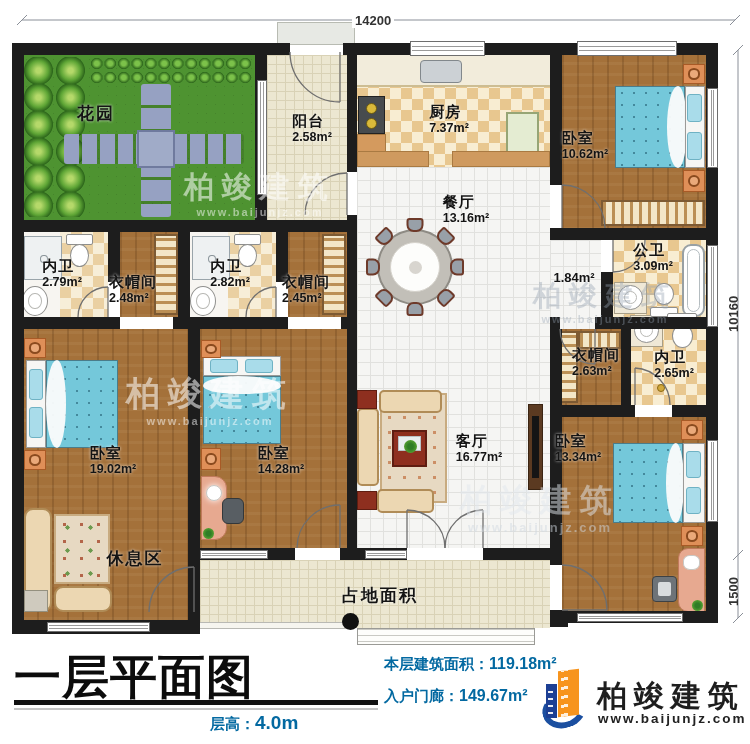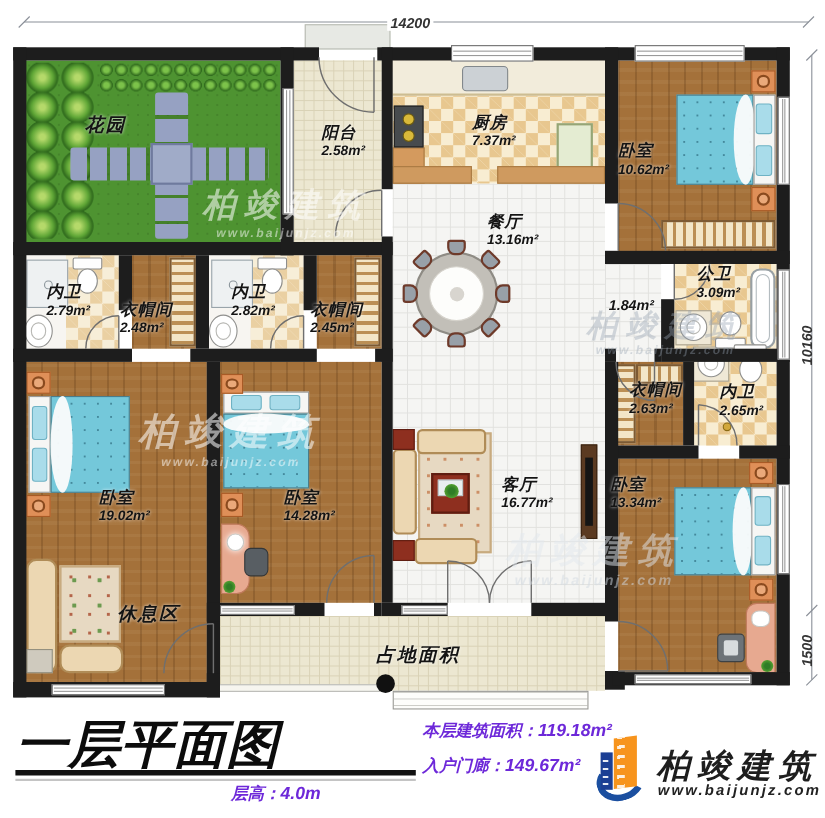--- a/index.html
+++ b/index.html
@@ -1,17 +1,17 @@
 <!DOCTYPE html>
 <html><head>
 <meta charset="utf-8">
 <style>
   html,body{margin:0;padding:0;background:#fff;}
   #canvas{position:relative;width:750px;height:744px;background:#fff;overflow:hidden;
-    font-family:"Liberation Sans","DejaVu Sans",sans-serif;font-style:italic;}
+    font-family:"Liberation Sans","DejaVu Sans",sans-serif;}
   #canvas *{box-sizing:border-box;}
   .abs{position:absolute;}
   
   .grass{background-color:#4e9331;background-image:radial-gradient(rgba(0,0,0,.10) 12%,transparent 14%);background-size:9px 9px;}
   .checker{background-color:#f8edd2;background-image:
     linear-gradient(45deg,#e8c78f 25%,transparent 25%,transparent 75%,#e8c78f 75%),
     linear-gradient(45deg,#e8c78f 25%,transparent 25%,transparent 75%,#e8c78f 75%);
     background-position:0 0,11px 11px;background-size:22px 22px;}
   .wood{background-color:#a4713a;background-image:
     repeating-linear-gradient(90deg,rgba(60,30,5,.18) 0 2px,transparent 2px 15px),
@@ -63,21 +63,21 @@
   .wm .u{display:block;font-weight:700;color:rgba(255,255,255,.5);letter-spacing:2px;font-size:11px;}
   .wm.gray .c{color:rgba(150,162,178,.40);} .wm.gray .u{color:rgba(150,162,178,.38);}
   .dim{position:absolute;z-index:55;font-size:13px;font-weight:700;color:#333;background:#fff;padding:0 3px;}
   .dimv{position:absolute;z-index:55;font-size:13px;font-weight:700;color:#333;transform:rotate(-90deg);transform-origin:0 0;}
   svg.overlay{position:absolute;left:0;top:0;z-index:40;}
   
   .tb-title{position:absolute;left:14px;top:646px;font-size:47px;font-weight:900;color:#0c0c0c;letter-spacing:1px;}
   .tb-scale{position:absolute;left:285px;top:650px;font-size:42px;font-weight:500;color:#111;}
   .tb-line1{position:absolute;left:14px;top:700px;width:364px;height:5px;background:#111;}
   .tb-line2{position:absolute;left:14px;top:708px;width:364px;height:2px;background:#c4c4c4;}
-  .tb-row{position:absolute;font-size:15px;font-weight:700;color:#6d28d9;white-space:nowrap;}
+  .tb-row{position:absolute;font-size:15px;font-weight:700;color:#0369a1;white-space:nowrap;}
   .logo-company{position:absolute;left:597px;top:676px;font-size:30px;font-weight:900;color:#1e1e1e;letter-spacing:7px;white-space:nowrap;}
   .logo-url{position:absolute;left:598px;top:711px;font-size:13.5px;font-weight:700;color:#222;letter-spacing:2px;white-space:nowrap;}
 </style>
 </head>
 <body>
 
 <div id="canvas">
 
   <div class="abs grass" style="left:22px;top:55px;width:233px;height:165px;"></div>
   <div class="abs" style="left:277px;top:22px;width:78px;height:23px;background:#e7e9e4;border:1px solid #b8bbb2;"></div>
@@ -420,21 +420,21 @@
   <div class="wm" style="left:425px;top:480px;width:230px;">
       <span class="c" style="font-size:32px;color:rgba(225,232,238,.5);">柏竣建筑</span>
       <span class="u" style="color:rgba(210,218,226,.5);font-size:13px;">www.baijunjz.com</span>
     </div>
 
   <div class="tb-title">一层平面图</div>
   <div class="tb-line1"></div>
   <div class="tb-line2"></div>
   <div class="tb-row" style="left:384px;top:655px;"><span>本层建筑面积：</span><span style="font-size:16px;">119.18m²</span></div>
   <div class="tb-row" style="left:384px;top:687px;"><span>入户门廊：</span><span style="font-size:16px;">149.67m²</span></div>
-  <div class="tb-row" style="left:210px;top:712px;"><span>层高：</span><span style="font-size:16px;">4.0m</span></div>
+  <div class="tb-row" style="left:210px;top:712px;"><span>层高：</span><span style="font-size:19px;">4.0m</span></div>
 
   <div class="abs" style="left:540px;top:668px;width:52px;height:64px;">
     <div class="abs" style="left:2px;top:24px;width:44px;height:36px;border:6px solid transparent;border-bottom-color:#1b4fa0;border-left-color:#1b4fa0;border-radius:50%;transform:rotate(-18deg);"></div>
     <div class="abs" style="left:18px;top:2px;width:21px;height:46px;background:#f7941d;transform:skewY(-7deg);background-image:repeating-linear-gradient(0deg,rgba(255,255,255,.85) 0 3px,transparent 3px 9px);background-size:7px 100%;background-repeat:no-repeat;background-position:3px 0;"></div>
     <div class="abs" style="left:6px;top:16px;width:11px;height:34px;background:#1c3f94;background-image:repeating-linear-gradient(0deg,rgba(255,255,255,.9) 0 2px,transparent 2px 7px);background-size:5px 100%;background-repeat:no-repeat;background-position:2px 3px;"></div>
   </div>
   <div class="logo-company">柏竣建筑</div>
   <div class="logo-url">www.baijunjz.com</div>
 
 </div>

